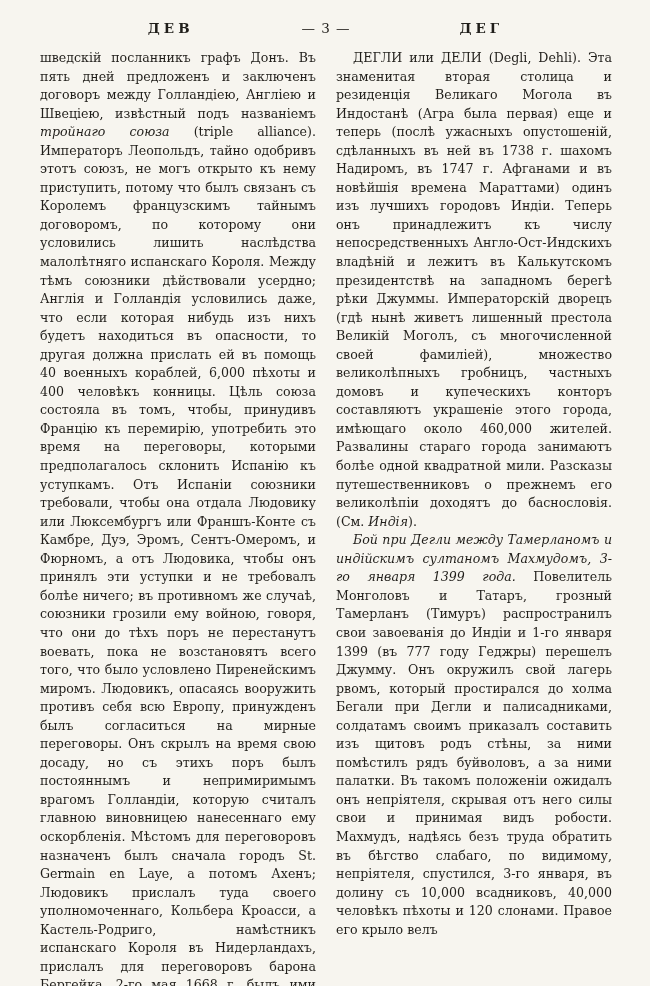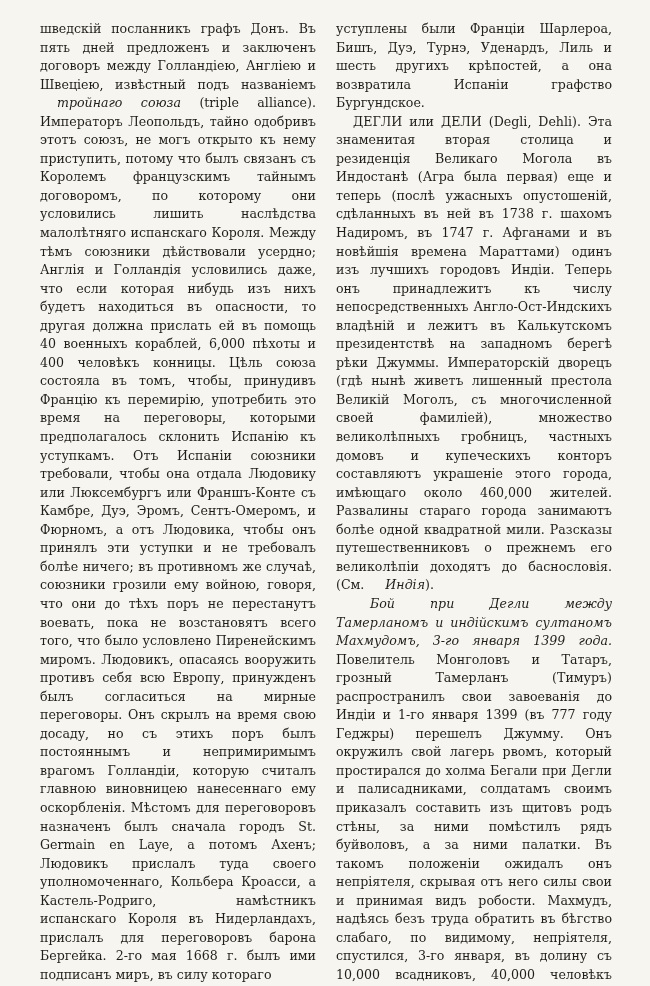--- a/index.html
+++ b/index.html
@@ -37,30 +37,34 @@
     gap: 20px;
   }
   .column {
     flex: 1 1 0;
     font-size: 12.6px;
     line-height: 18.55px;
     text-align: justify;
   }
   .column p { margin: 0; }
   .column p.indent { text-indent: 17px; }
-  .it { font-style: italic; margin-left: 17px; }
+  .it { font-style: italic; }
   .bd { font-weight: normal; }
 </style>
 </head>
 <body>
 
 <div class="page">
+  <div class="page-header">
+    <span class="hdr-word">ДЕВ</span>
+    <span class="hdr-page">— 3 —</span>
+    <span class="hdr-word">ДЕГ</span>
+  </div>
   <div class="columns">
     <div class="column">
         <p><span>шведскій посланникъ графъ Донъ. Въ пять дней предложенъ и заключенъ договоръ между Голландіею, Англіею и Швеціею, извѣстный подъ названіемъ </span><span class="it">тройнаго союза</span><span> (triple alliance). Императоръ Леопольдъ, тайно одобривъ этотъ союзъ, не могъ открыто къ нему приступить, потому что былъ связанъ съ Королемъ французскимъ тайнымъ договоромъ, по которому они условились лишить наслѣдства малолѣтняго испанскаго Короля. Между тѣмъ союзники дѣйствовали усердно; Англія и Голландія условились даже, что если которая нибудь изъ нихъ будетъ находиться въ опасности, то другая должна прислать ей въ помощь 40 военныхъ кораблей, 6,000 пѣхоты и 400 человѣкъ конницы. Цѣль союза состояла въ томъ, чтобы, принудивъ Францію къ перемирію, употребить это время на переговоры, которыми предполагалось склонить Испанію къ уступкамъ. Отъ Испаніи союзники требовали, чтобы она отдала Людовику или Люксембургъ или Франшъ-Конте съ Камбре, Дуэ, Эромъ, Сентъ-Омеромъ, и Фюрномъ, а отъ Людовика, чтобы онъ принялъ эти уступки и не требовалъ болѣе ничего; въ противномъ же случаѣ, союзники грозили ему войною, говоря, что они до тѣхъ поръ не перестанутъ воевать, пока не возстановятъ всего того, что было условлено Пиренейскимъ миромъ. Людовикъ, опасаясь вооружить противъ себя всю Европу, принужденъ былъ согласиться на мирные переговоры. Онъ скрылъ на время свою досаду, но съ этихъ поръ былъ постояннымъ и непримиримымъ врагомъ Голландіи, которую считалъ главною виновницею нанесеннаго ему оскорбленія. Мѣстомъ для переговоровъ назначенъ былъ сначала городъ St. Germain en Laye, а потомъ Ахенъ; Людовикъ прислалъ туда своего уполномоченнаго, Кольбера Кроасси, а Кастель-Родриго, намѣстникъ испанскаго Короля въ Нидерландахъ, прислалъ для переговоровъ барона Бергейка. 2-го мая 1668 г. былъ ими подписанъ миръ, въ силу котораго</span></p>
       </div>
     <div class="column">
-        <p><span>уступлены были Франціи Шарлероа, Бишъ, Дуэ, Турнэ, Уденардъ, Лиль и шесть другихъ крѣпостей, а она возвратила Испаніи графство Бургундское.</span></p>
         <p class="indent"><span class="bd">ДЕГЛИ или ДЕЛИ</span><span> (Degli, Dehli). Эта знаменитая вторая столица и резиденція Великаго Могола въ Индостанѣ (Агра была первая) еще и теперь (послѣ ужасныхъ опустошеній, сдѣланныхъ въ ней въ 1738 г. шахомъ Надиромъ, въ 1747 г. Афганами и въ новѣйшія времена Мараттами) одинъ изъ лучшихъ городовъ Индіи. Теперь онъ принадлежитъ къ числу непосредственныхъ Англо-Ост-Индскихъ владѣній и лежитъ въ Калькутскомъ президентствѣ на западномъ берегѣ рѣки Джуммы. Императорскій дворецъ (гдѣ нынѣ живетъ лишенный престола Великій Моголъ, съ многочисленной своей фамиліей), множество великолѣпныхъ гробницъ, частныхъ домовъ и купеческихъ конторъ составляютъ украшеніе этого города, имѣющаго около 460,000 жителей. Развалины стараго города занимаютъ болѣе одной квадратной мили. Разсказы путешественниковъ о прежнемъ его великолѣпіи доходятъ до баснословія. (См. </span><span class="it">Индія</span><span>).</span></p>
         <p class="indent"><span class="it">Бой при Дегли между Тамерланомъ и индійскимъ султаномъ Махмудомъ, 3-го января 1399 года.</span><span> Повелитель Монголовъ и Татаръ, грозный Тамерланъ (Тимуръ) распространилъ свои завоеванія до Индіи и 1-го января 1399 (въ 777 году Геджры) перешелъ Джумму. Онъ окружилъ свой лагерь рвомъ, который простирался до холма Бегали при Дегли и палисадниками, солдатамъ своимъ приказалъ составить изъ щитовъ родъ стѣны, за ними помѣстилъ рядъ буйволовъ, а за ними палатки. Въ такомъ положеніи ожидалъ онъ непріятеля, скрывая отъ него силы свои и принимая видъ робости. Махмудъ, надѣясь безъ труда обратить въ бѣгство слабаго, по видимому, непріятеля, спустился, 3-го января, въ долину съ 10,000 всадниковъ, 40,000 человѣкъ пѣхоты и 120 слонами. Правое его крыло велъ</span></p>
       </div>
   </div>
 </div>
 
 </body></html>

